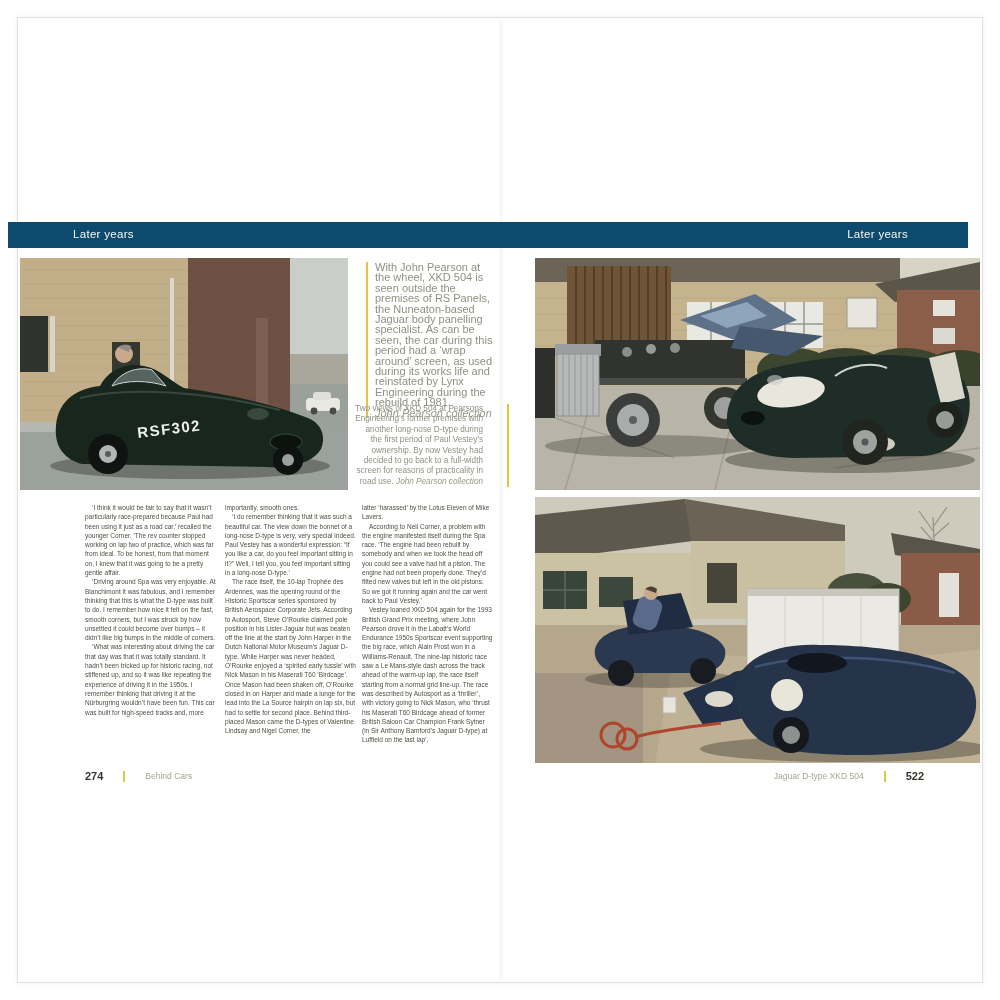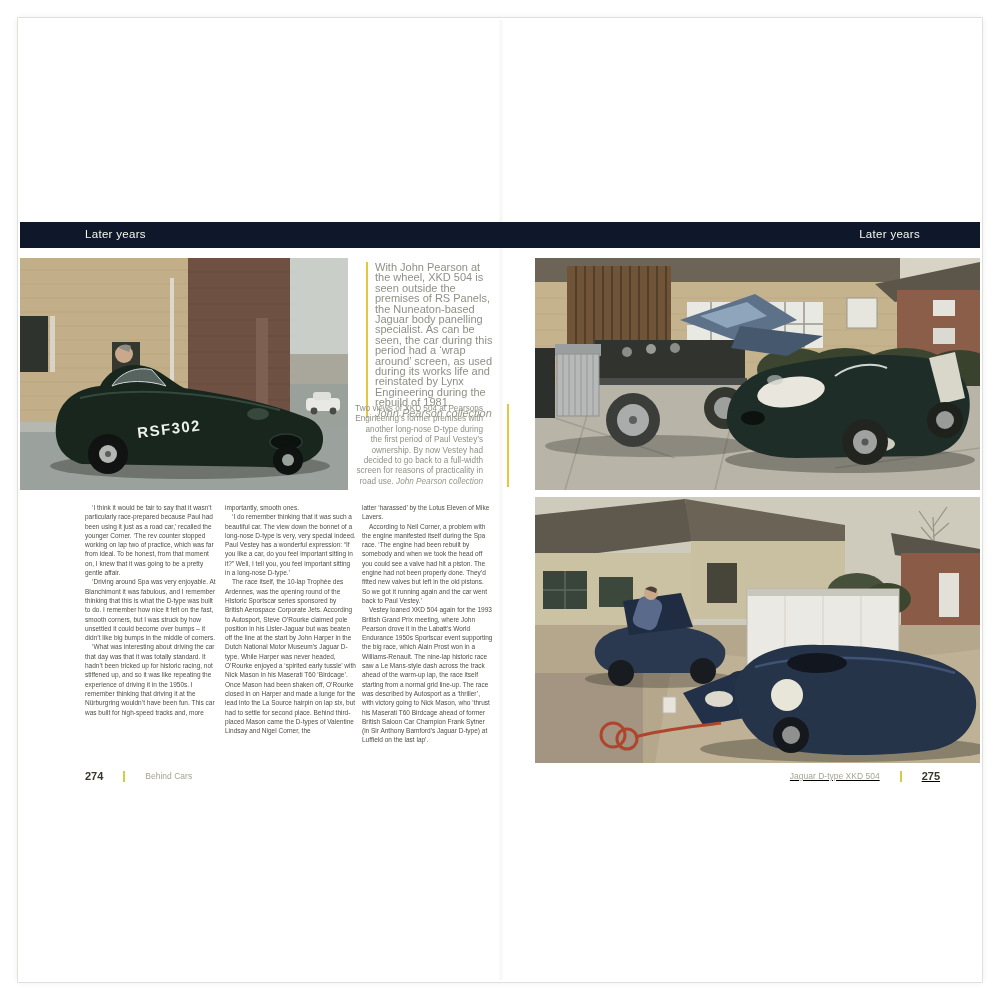--- a/index.html
+++ b/index.html
@@ -10,22 +10,22 @@
   }
   .sheet{
     position:absolute;left:18px;top:18px;width:964px;height:964px;
     background:#ffffff;box-shadow:0 0 0 1px rgba(120,120,110,0.18),0 0 6px rgba(90,90,80,0.12);
   }
   .gutter{
     position:absolute;left:498px;top:20px;width:6px;height:960px;
     background:linear-gradient(90deg,rgba(0,0,0,0),rgba(90,90,80,0.05),rgba(0,0,0,0));
   }
   .header-bar{
-    position:absolute;left:20px;top:222px;width:960px;height:26px;
-    background:#0f172a;color:#f7f7ee;font-size:11.5px;letter-spacing:0.3px;
+    position:absolute;left:8px;top:222px;width:960px;height:26px;
+    background:#0c4a6e;color:#f7f7ee;font-size:11.5px;letter-spacing:0.3px;
   }
   .header-label{position:absolute;top:6px;}
   .header-label.left{left:65px;}
   .header-label.right{right:60px;}
   .photo{position:absolute;display:block;}
   #photo-left{left:20px;top:258px;}
   #photo-top-right{left:535px;top:258px;}
   #photo-bottom-right{left:535px;top:497px;}
   .caption{
     position:absolute;font-size:11px;line-height:10.4px;color:#8f9083;
@@ -44,21 +44,21 @@
     position:absolute;top:503px;width:131px;
     font-size:6.5px;line-height:9.3px;color:#4f4c42;text-align:left;
   }
   #col-1{left:85px;}
   #col-2{left:225px;}
   #col-3{left:362px;}
   .bodycol p{margin:0;}
   .bodycol p.indent{text-indent:7px;}
   .folio{position:absolute;top:769px;height:14px;display:flex;align-items:center;gap:20px;}
   #folio-left{left:85px;}
-  #folio-right{right:60px;text-decoration:underline;}
+  #folio-right{right:76px;}
   .folio .num{font-size:11px;font-weight:bold;color:#38352c;}
   .folio .divider{display:inline-block;width:2px;height:11px;background:#d3cd45;}
   .folio .book-title{font-size:8.5px;color:#a5a494;}
 </style>
 </head>
 <body>
 
 <div class="sheet"></div>
 <div class="gutter"></div>
 
@@ -315,14 +315,14 @@
 </div>
 
 <div id="folio-left" class="folio">
   <span class="num">274</span>
   <span class="divider"></span>
   <span class="book-title">Behind Cars</span>
 </div>
 <div id="folio-right" class="folio">
   <span class="book-title">Jaguar D-type XKD 504</span>
   <span class="divider"></span>
-  <span class="num">275</span>
+  <span class="num">522</span>
 </div>
 
 </body></html>

